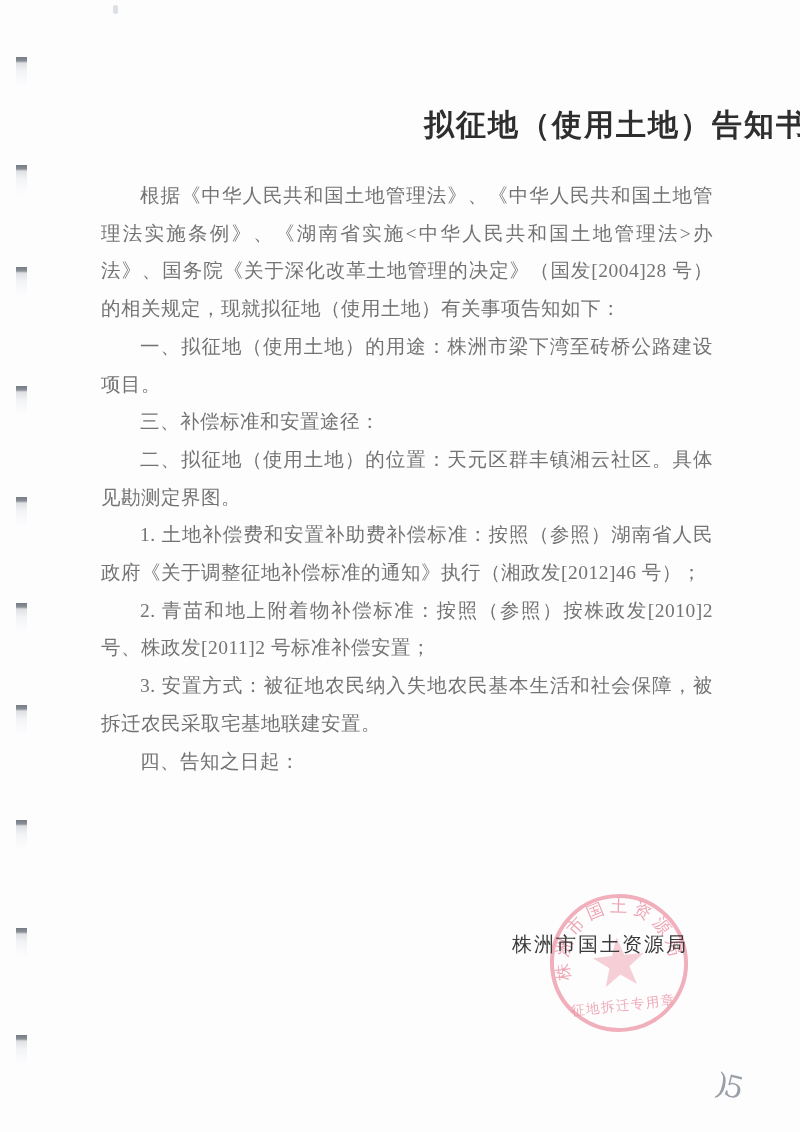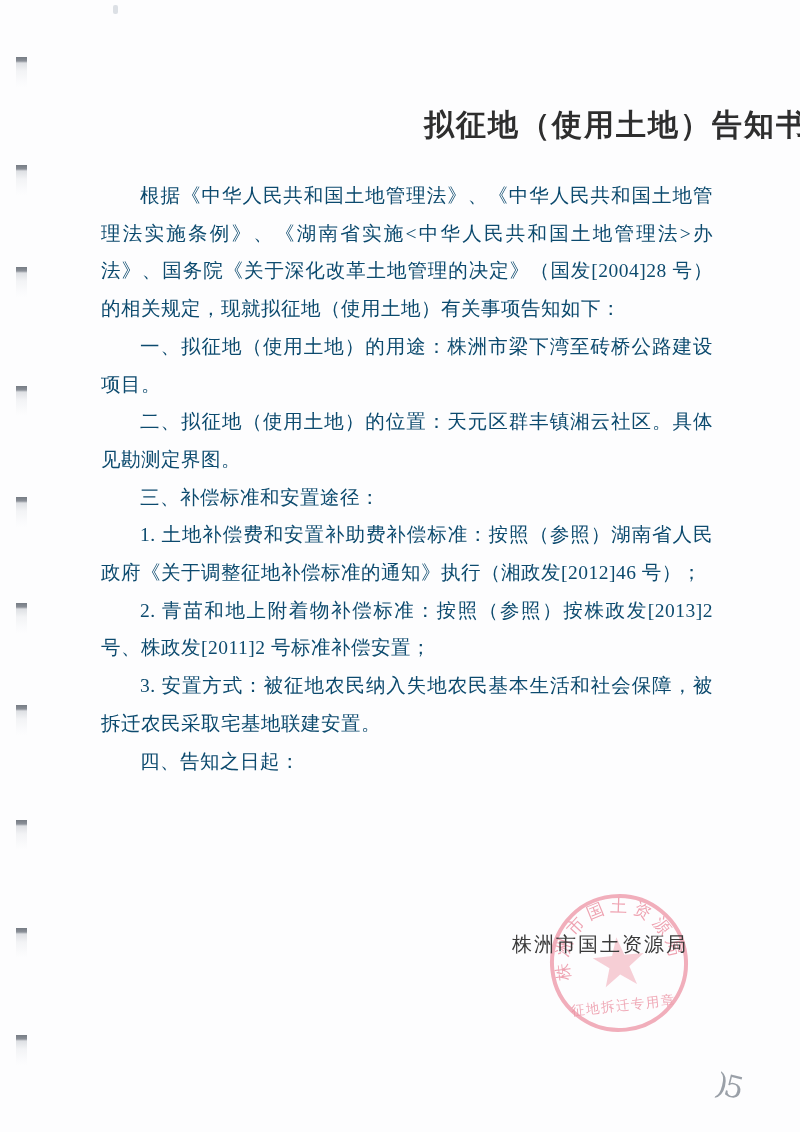--- a/index.html
+++ b/index.html
@@ -26,21 +26,21 @@
   }
   .doc-title{
     position:absolute;top:97px;left:0;width:100%;
     text-align:right;
     font-size:30px;font-weight:600;letter-spacing:2px;
     color:#2e2e2e;margin:8px;
   }
   .doc-body{
     position:absolute;top:177px;left:101px;width:612px;
     font-size:19.5px;line-height:37.7px;letter-spacing:0.5px;
-    color:#0c4a6e;text-align:justify;
+    color:#737373;text-align:justify;
   }
   .doc-body p{margin:0;text-indent:2em;}
   .signature{
     position:absolute;top:926px;left:455px;width:290px;
     text-align:center;color:#3a3a3a;
     font-size:20px;line-height:36px;letter-spacing:2px;
   }
   .seal{
     position:absolute;left:529px;top:873px;width:180px;height:180px;
     transform:rotate(-6deg);
@@ -71,24 +71,24 @@
   <div class="bmark" style="top:928px"></div>
   <div class="bmark" style="top:1035px"></div>
 
   <div class="speck"></div>
 
   <h1 class="doc-title">拟征地（使用土地）告知书</h1>
 
   <div class="doc-body">
     <p>根据《中华人民共和国土地管理法》、《中华人民共和国土地管理法实施条例》、《湖南省实施&lt;中华人民共和国土地管理法&gt;办法》、国务院《关于深化改革土地管理的决定》（国发[2004]28 号）的相关规定，现就拟征地（使用土地）有关事项告知如下：</p>
     <p>一、拟征地（使用土地）的用途：株洲市梁下湾至砖桥公路建设项目。</p>
+    <p>三、补偿标准和安置途径：</p>
     <p>二、拟征地（使用土地）的位置：天元区群丰镇湘云社区。具体见勘测定界图。</p>
-    <p>三、补偿标准和安置途径：</p>
     <p>1. 土地补偿费和安置补助费补偿标准：按照（参照）湖南省人民政府《关于调整征地补偿标准的通知》执行（湘政发[2012]46 号）；</p>
-    <p>2. 青苗和地上附着物补偿标准：按照（参照）按株政发[2013]2 号、株政发[2011]2 号标准补偿安置；</p>
+    <p>2. 青苗和地上附着物补偿标准：按照（参照）按株政发[2010]2 号、株政发[2011]2 号标准补偿安置；</p>
     <p>3. 安置方式：被征地农民纳入失地农民基本生活和社会保障，被拆迁农民采取宅基地联建安置。</p>
     <p>四、告知之日起：</p>
   </div>
 
   <svg class="seal" viewBox="0 0 180 180">
     <defs>
       <path id="arcPath" d="M 42,107 A 51,51 0 1 1 138,107" fill="none"></path>
     </defs>
     <circle cx="90" cy="90" r="67" fill="none" stroke="#e8798e" stroke-width="4" opacity="0.75"></circle>
     <polygon points="90,64 96.2,82.4 115.6,82.6 100,94.2 105.7,112.8 90,101.6 74.3,112.8 80,94.2 64.4,82.6 83.8,82.4" fill="#e8798e" opacity="0.45"></polygon>

